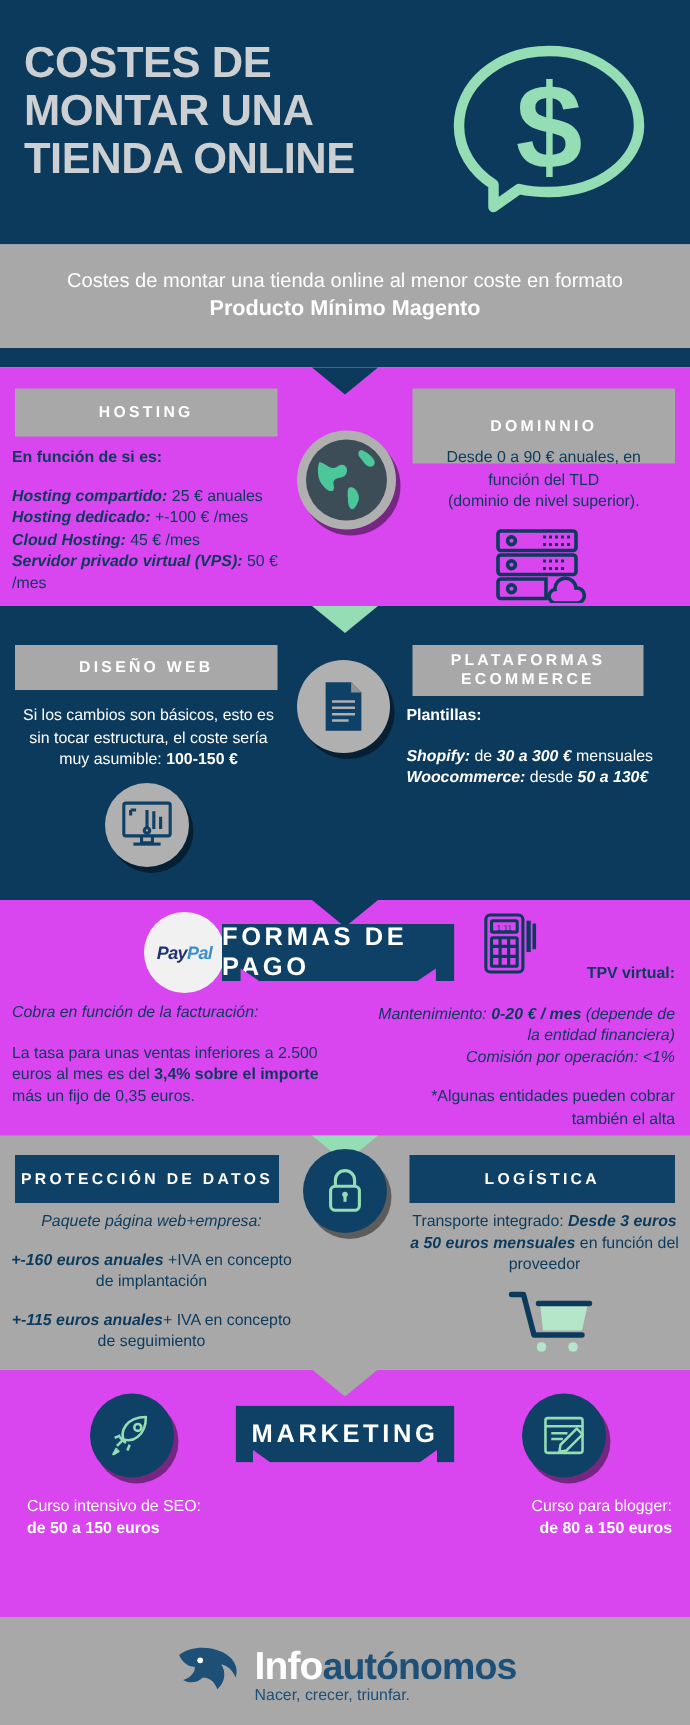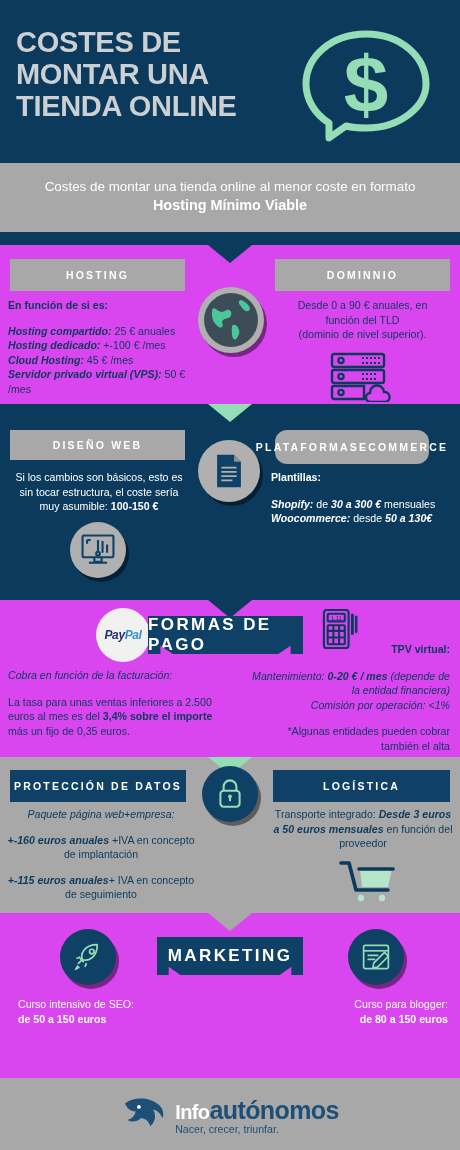--- a/index.html
+++ b/index.html
@@ -88,21 +88,21 @@
   
   .paypal {
     position:absolute; width:54px; height:54px; border-radius:50%;
     background:#f1f1f1; display:flex; align-items:center; justify-content:center;
     font-size:12px; font-weight:bold; font-style:italic; letter-spacing:-0.4px;
   }
   .pp1 { color:#24336e; } .pp2 { color:#3b8fce; }
 
   
   .logo-wrap { position:absolute; left:50%; transform:translateX(-50%); top:14px; display:flex; align-items:center; gap:8px; }
-  .logo-txt1 { color:#ffffff; font-size:20px; font-weight:bold; letter-spacing:-0.6px; }
+  .logo-txt1 { color:#ffffff; font-size:26px; font-weight:bold; letter-spacing:-0.6px; }
   .logo-txt2 { color:#1d4f77; font-size:25px; font-weight:bold; letter-spacing:-0.6px; }
   .logo-sub { color:#1d4f77; font-size:10.6px; margin-top:-2px; }
 </style>
 </head>
 <body>
 
 <div class="page">
 
   <div class="band navy header">
     <div class="hd-title">COSTES DE MONTAR UNA TIENDA ONLINE</div>
@@ -110,33 +110,33 @@
       <svg viewBox="0 0 140 118" width="140" height="118">
         <path d="M70 8 C35 8 10 31 10 58 C10 74 19 88 33 97 L33 112 L50 100 C56 101.5 63 102 70 102 C105 102 130 80 130 58 C130 31 105 8 70 8 Z" fill="none" stroke="#95ddb4" stroke-width="7" stroke-linejoin="round"></path>
         <text x="70" y="86" font-family="Liberation Sans, sans-serif" font-size="80" font-weight="bold" fill="#95ddb4" text-anchor="middle">$</text>
       </svg>
     </div>
   </div>
 
   <div class="band gray subband">
     <div class="sub-text">
       <span>Costes de montar una tienda online al menor coste en formato</span><br>
-      <b>Hosting Mínimo Viable</b>
+      <b>Producto Mínimo Magento</b>
     </div>
   </div>
   <div class="band navy strip1"></div>
 
   <div class="band green sec1">
 
     <div class="arrow" style="top:0; left:208px; border-top:18px solid #0b3a5d;"></div>
 
     <div class="plaque gray-pl" style="left:10px; top:14px; width:175px; height:32px;">
       <span>HOSTING</span>
     </div>
-    <div class="plaque gray-pl" style="left:275px; top:14px; width:175px; height:32px;">
+    <div class="plaque gray-pl" style="left:275px; top:14px; width:175px; height:50px;">
       <span>DOMINNIO</span>
     </div>
 
     <div class="txt" style="left:8px; top:53px; width:196px;">
       <b>En función de si es:</b>
       <div style="height:11px;"></div>
       <div><span class="bi">Hosting compartido:</span><span> 25 € anuales</span></div>
       <div><span class="bi">Hosting dedicado:</span><span> +-100 € /mes</span></div>
       <div><span class="bi">Cloud Hosting:</span><span> 45 € /mes</span></div>
       <div><span class="bi">Servidor privado virtual (VPS):</span><span> 50 € /mes</span></div>
@@ -191,21 +191,21 @@
       </svg>
     </div>
   </div>
 
   <div class="band navy sec2">
     <div class="arrow" style="top:0; left:208px; border-top:18px solid #95ddb4;"></div>
 
     <div class="plaque gray-pl" style="left:10px; top:26px; width:175px; height:30px;">
       <span>DISEÑO WEB</span>
     </div>
-    <div class="plaque gray-pl" style="left:275px; top:26px; width:154px; height:34px; flex-direction:row;border-radius:12px;">
+    <div class="plaque gray-pl" style="left:275px; top:26px; width:154px; height:34px; flex-direction:column;">
       <span>PLATAFORMAS</span>
       <span>ECOMMERCE</span>
     </div>
 
     <div class="txt white" style="left:10px; top:66px; width:178px; text-align:center;">
       <span>Si los cambios son básicos, esto es sin tocar estructura, el coste sería muy asumible: </span><b>100-150 €</b>
     </div>
 
     <div class="badge gray-b" style="left:70px; top:118px; width:56px; height:56px;">
       <svg viewBox="0 0 44 44" width="40" height="40">

